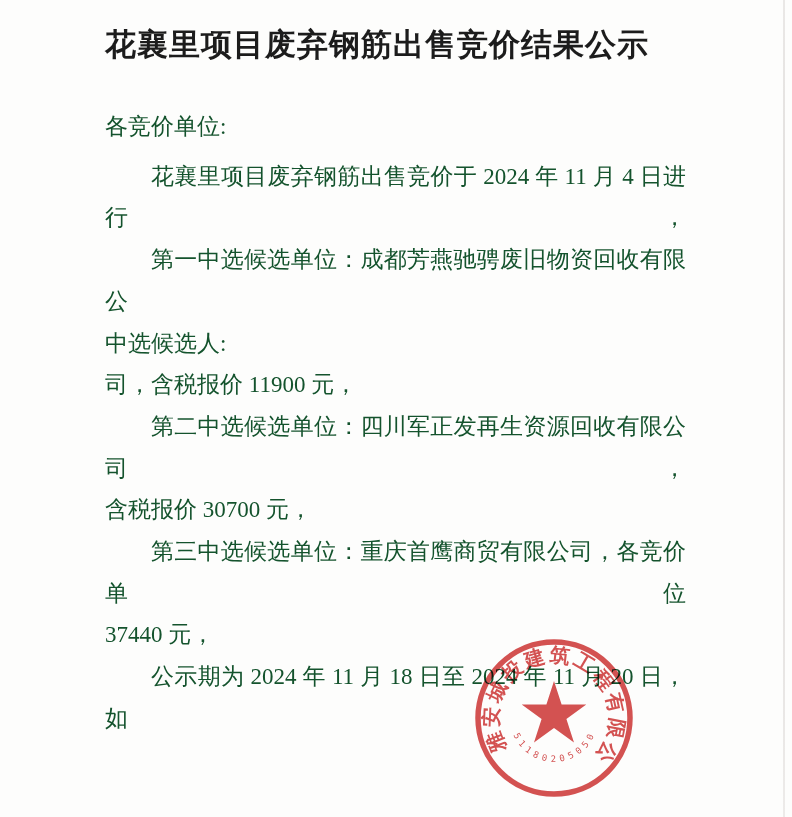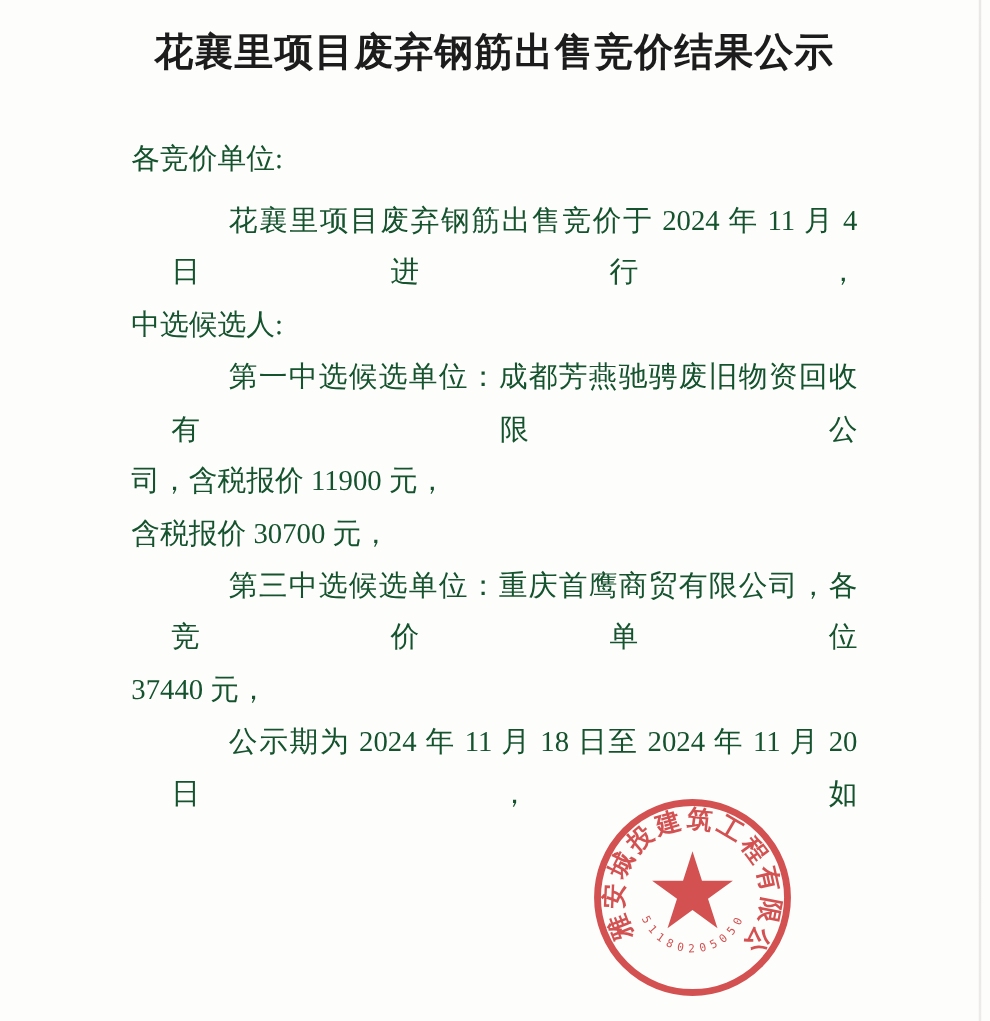--- a/index.html
+++ b/index.html
@@ -27,39 +27,37 @@
   }
   .doc {
     position: absolute;
     left: 105px;
     top: 24px;
     width: 581px;
     color: #262626;
   }
   .title {
     margin: 0 0 40px 0;
-    font-family: Liberation Mono, monospace;
+    font-family: Liberation Sans, sans-serif;
     font-weight: bold;
     font-size: 31px;
     line-height: 42px;
-    text-align: center;
     letter-spacing: 1px;
     color: #1c1c1c;
   }
   .line {
     font-size: 23px;
     line-height: 41.7px;
     white-space: nowrap;
     color: #14532d;
   }
   .fill {
     white-space: normal;
     text-align: justify;
     text-align-last: justify;
-    margin-left: 32px;
   }
   .indent { text-indent: 2em; }
   .mt8 { margin-top: 8px; }
   .stamp {
     position: absolute;
     left: 454px;
     top: 618px;
     width: 200px;
     height: 200px;
     mix-blend-mode: multiply;
@@ -86,23 +84,24 @@
 
 <div class="page">
   <div class="scan-line"></div>
 
   <div class="doc">
     <h1 class="title">花襄里项目废弃钢筋出售竞价结果公示</h1>
 
     <div class="body-text">
       <div class="line">各竞价单位:</div>
       <div class="line fill indent mt8">花襄里项目废弃钢筋出售竞价于 2024 年 11 月 4 日进行，</div>
+      <div class="line fill indent">第一中选候选单位：成都芳燕驰骋废旧物资回收有限公</div>
       <div class="line">中选候选人:</div>
-      <div class="line fill indent">第一中选候选单位：成都芳燕驰骋废旧物资回收有限公</div>
       <div class="line">司，含税报价 11900 元，</div>
+      <div class="line fill indent">第二中选候选单位：四川军正发再生资源回收有限公司，</div>
       <div class="line">含税报价 30700 元，</div>
       <div class="line fill indent">第三中选候选单位：重庆首鹰商贸有限公司，各竞价单位</div>
       <div class="line">37440 元，</div>
       <div class="line fill indent">公示期为 2024 年 11 月 18 日至 2024 年 11 月 20 日，如</div>
 
     </div>
 
   </div>
 
   <svg class="stamp" viewBox="0 0 200 200" xmlns="http://www.w3.org/2000/svg">

